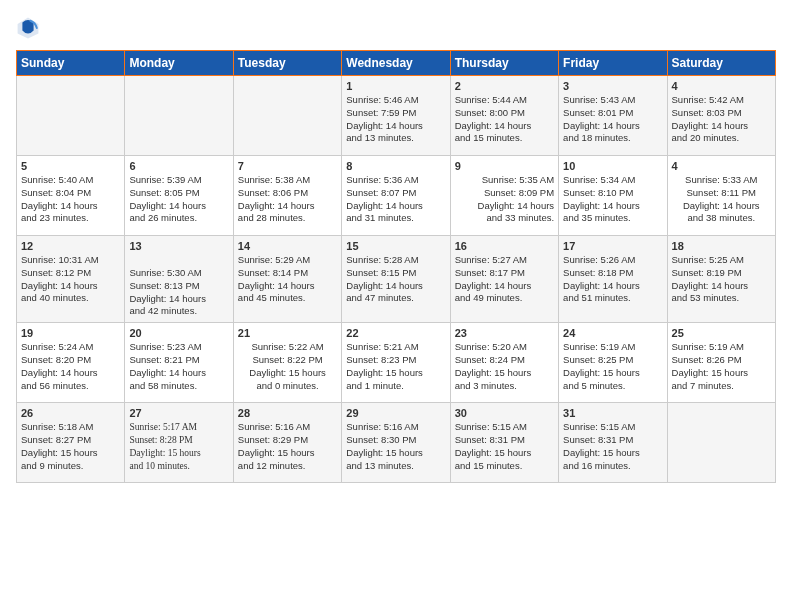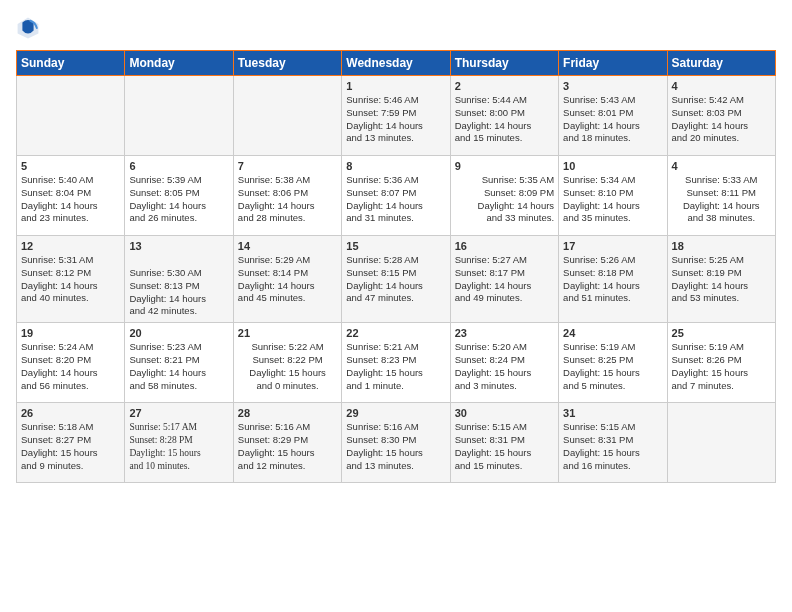--- a/index.html
+++ b/index.html
@@ -203,21 +203,21 @@
           <span class="day-number">4</span>
           <div class="day-info" style="white-space: pre-line; text-align: center;">Sunrise: 5:33 AM
 Sunset: 8:11 PM
 Daylight: 14 hours
 and 38 minutes.</div>
         </td>
       </tr>
       <tr>
         <td>
           <span class="day-number">12</span>
-          <div class="day-info" style="white-space: pre-line;">Sunrise: 5:31 AM
+          <div class="day-info" style="white-space: pre-line;">Sunrise: 10:31 AM
 Sunset: 8:12 PM
 Daylight: 14 hours
 and 40 minutes.</div>
         </td>
         <td>
           <span class="day-number">13</span>
           <div class="day-info" style="white-space: pre-line; margin-top: 15px;">Sunrise: 5:30 AM
 Sunset: 8:13 PM
 Daylight: 14 hours
 and 42 minutes.</div>

